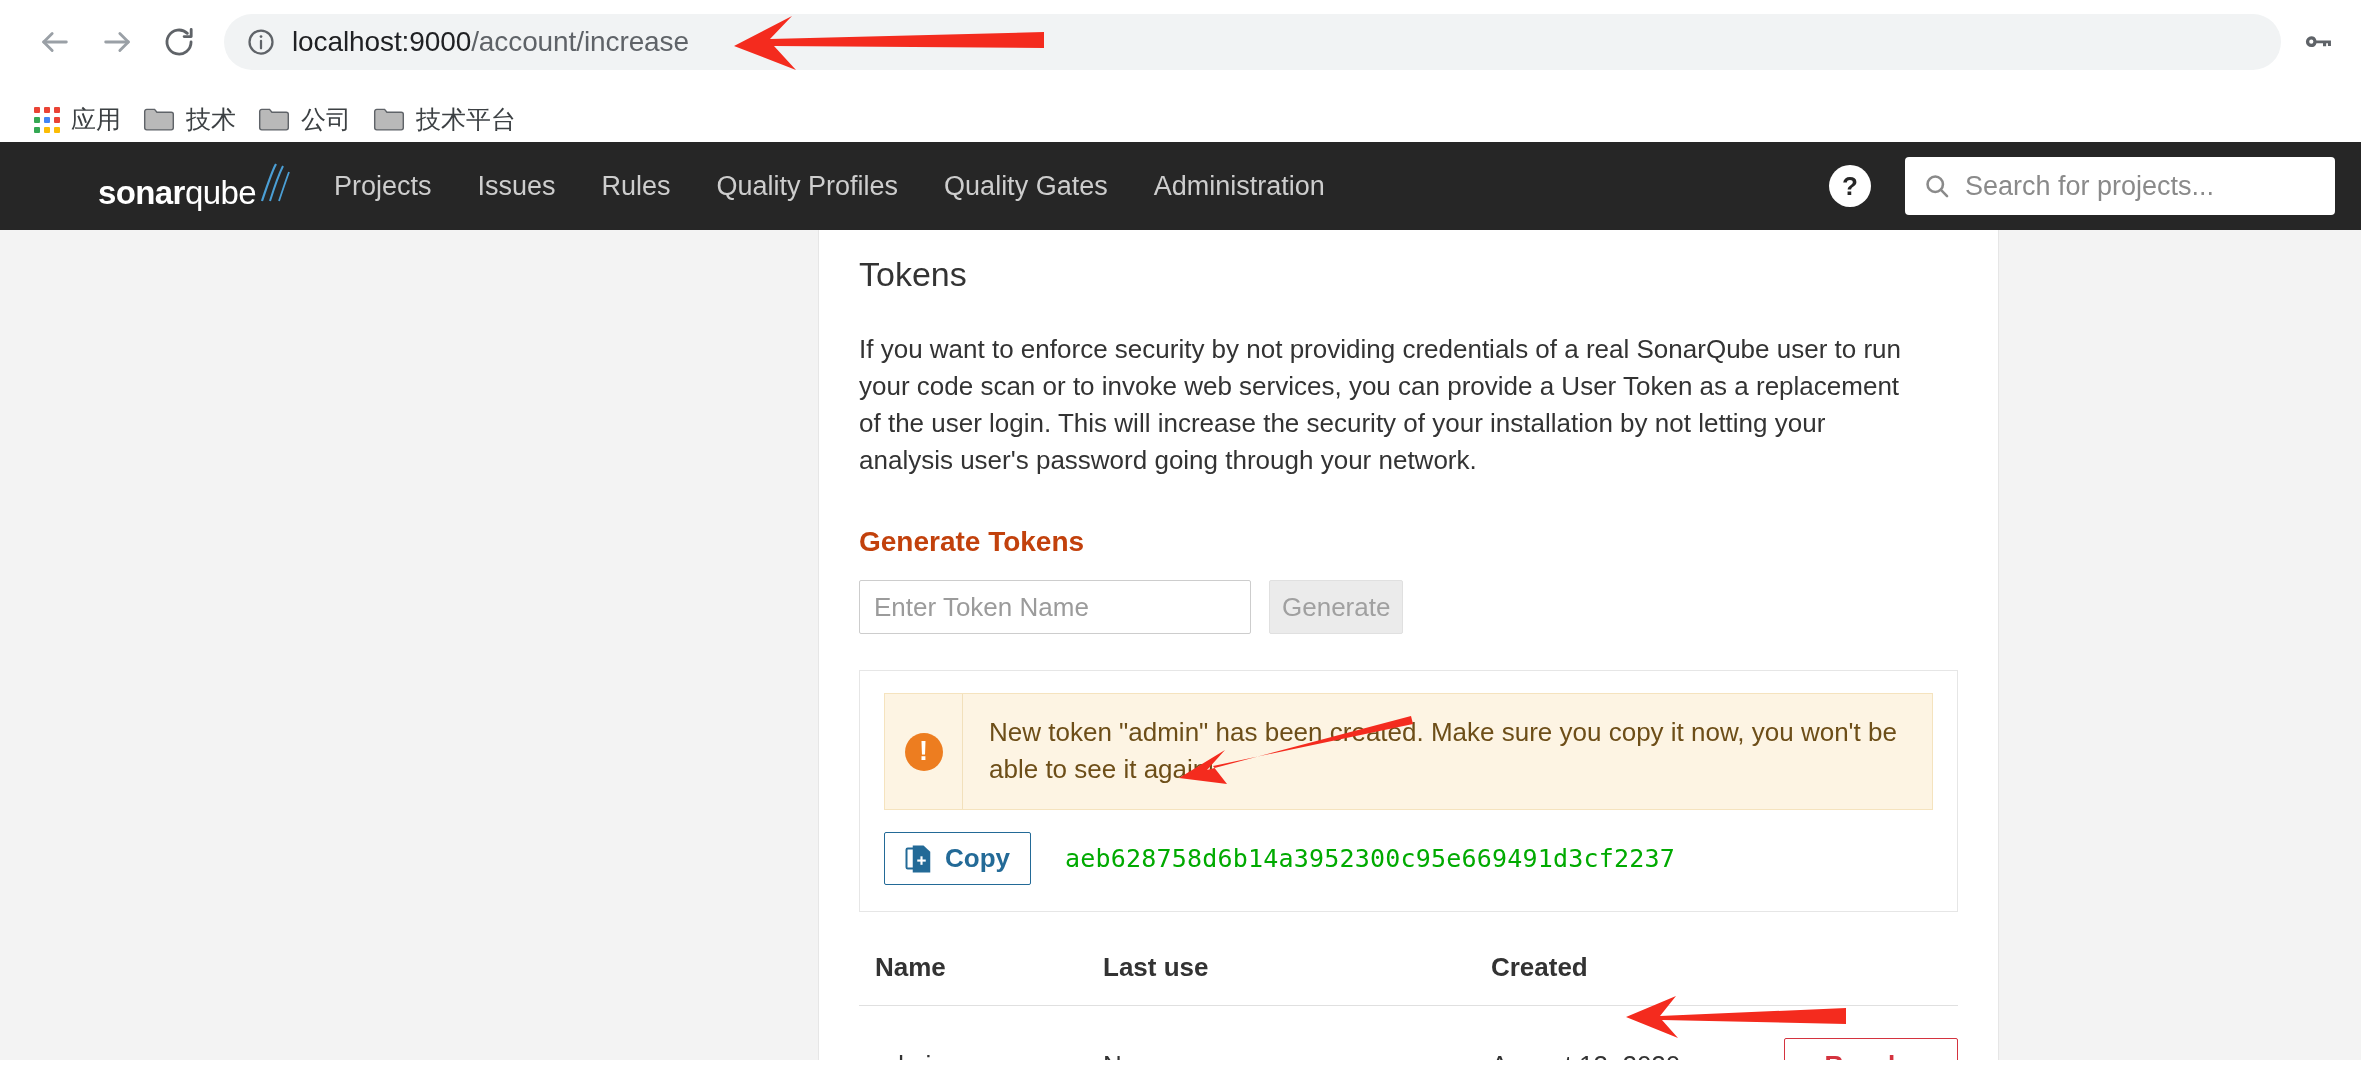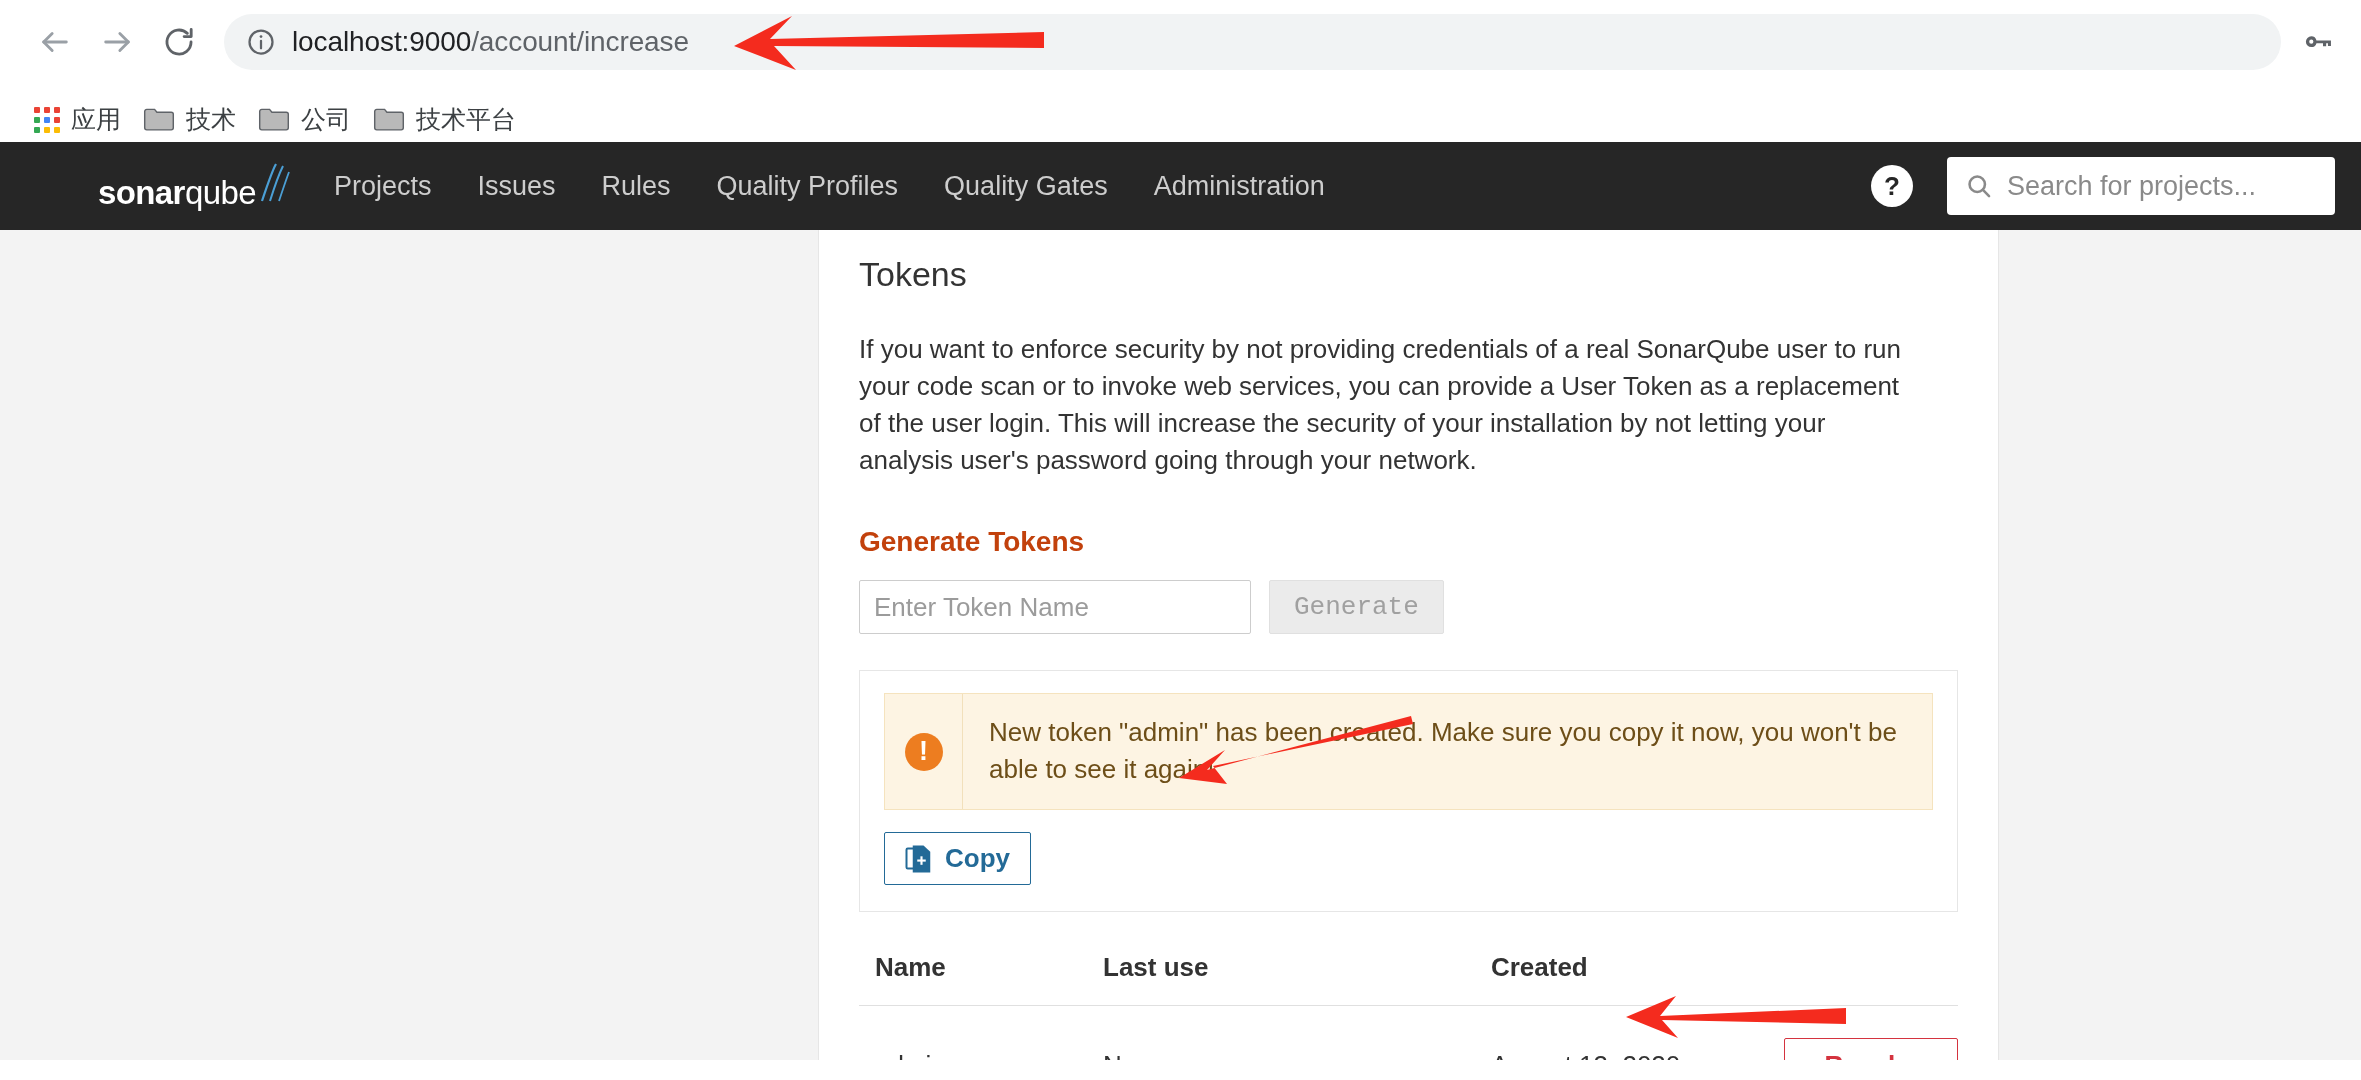--- a/index.html
+++ b/index.html
@@ -66,21 +66,21 @@
     font-size: 27px; color: #cdcdcd; white-space: nowrap;
     padding: 6px 2px;
   }
   .sq-right { margin-left: auto; display: flex; align-items: center; gap: 34px; padding-right: 6px; }
   .help-badge {
     width: 42px; height: 42px; border-radius: 50%; background: #ffffff;
     color: #262626; font-size: 26px; font-weight: 700;
     display: flex; align-items: center; justify-content: center;
   }
   .sq-search {
-    width: 388px; height: 58px; background: #ffffff; border-radius: 4px;
+    width: 430px; height: 58px; background: #ffffff; border-radius: 4px;
     display: flex; align-items: center; padding: 0 18px; gap: 14px;
   }
   .sq-search-ph { font-size: 27px; color: #8a8a8a; white-space: nowrap; }
 
   
   .page-body {
     width: 2361px; height: 830px; background: #f3f3f3;
     position: relative; overflow: hidden;
   }
   .content-card {
@@ -101,23 +101,23 @@
     margin-top: 48px;
   }
   .gen-row { display: flex; align-items: center; gap: 18px; margin-top: 22px; }
   .token-input {
     width: 392px; height: 54px; border: 1px solid #cdcdcd; border-radius: 2px;
     background: #ffffff; font-size: 26px; color: #333333;
     padding: 0 14px; font-family: inherit;
   }
   .token-input::placeholder { color: #9b9b9b; }
   .generate-btn {
-    height: 54px; padding: 0 24px; background: #ebebeb;
+    height: 54px; padding: 0 12px; background: #ebebeb;
     border: 1px solid #e0e0e0; border-radius: 2px;
-    font-size: 26px; color: #a0a0a0; font-family: Liberation Mono, monospace;
+    font-size: 26px; color: #a0a0a0; font-family: Liberation Sans, sans-serif;
   }
 
   .token-panel {
     margin-top: 36px; border: 1px solid #e6e6e6; background: #ffffff;
     padding: 22px 24px 26px 24px;
   }
   .alert-box {
     display: flex; align-items: stretch; background: #fdf4e3;
     border: 1px solid #f5e3be;
   }
@@ -324,20 +324,21 @@
       <div class="copy-row">
         <button class="copy-btn">
           <svg width="28" height="30" viewBox="0 0 22 24">
             <rect x="1" y="3.5" width="12" height="16" rx="1" fill="#ffffff" stroke="#236a97" stroke-width="1.6"></rect>
             <path d="M6 1.2h8.6L20 6.2v16.6H6z" fill="#236a97"></path>
             <rect x="9.6" y="12.4" width="6.8" height="1.7" fill="#ffffff"></rect>
             <rect x="12.15" y="9.85" width="1.7" height="6.8" fill="#ffffff"></rect>
           </svg>
           <span>Copy</span>
         </button>
+        <span class="token-value">aeb628758d6b14a3952300c95e669491d3cf2237</span>
       </div>
     </div>
 
     <table class="tokens-table">
       <thead>
         <tr>
           <th class="col-name">Name</th>
           <th class="col-lastuse">Last use</th>
           <th class="col-created">Created</th>
           <th class="col-action"></th>

